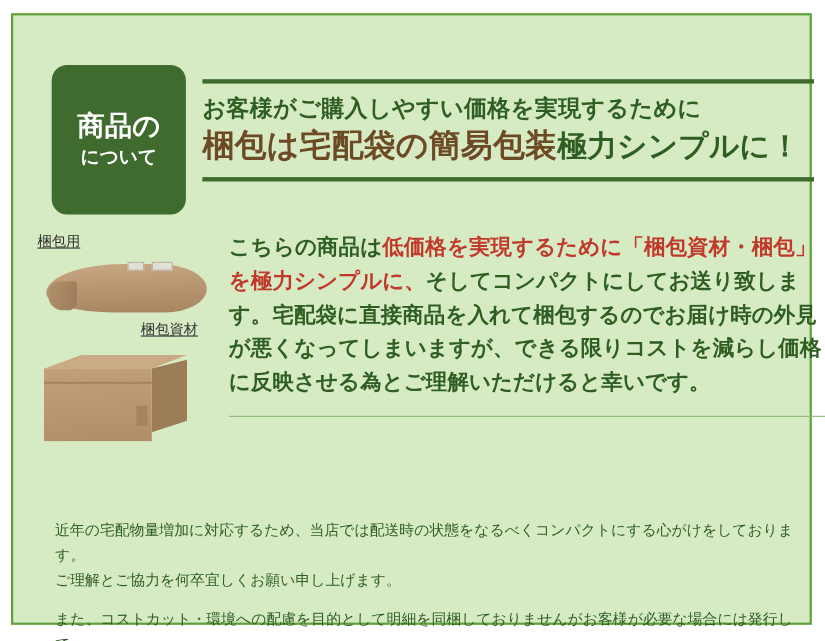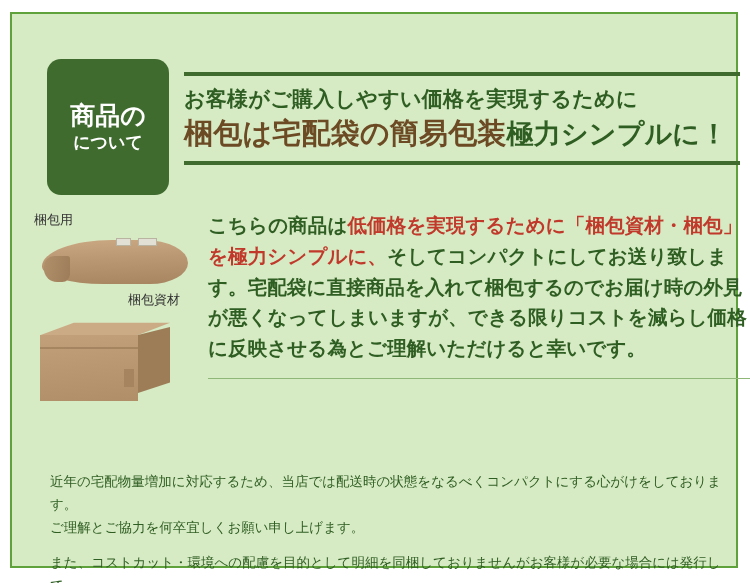--- a/index.html
+++ b/index.html
@@ -95,20 +95,21 @@
     position: absolute;
     left: 22px;
     top: 196px;
     width: 152px;
   }
   .media-cap {
     font-size: 13px;
     color: #333333;
     line-height: 1.5;
     font-weight: normal;
+    text-decoration: underline;
   }
   .cap-right { text-align: right; padding-right: 6px; }
 
   
   .bag {
     position: relative;
     width: 146px;
     height: 54px;
     margin: 6px 0 0 8px;
   }

